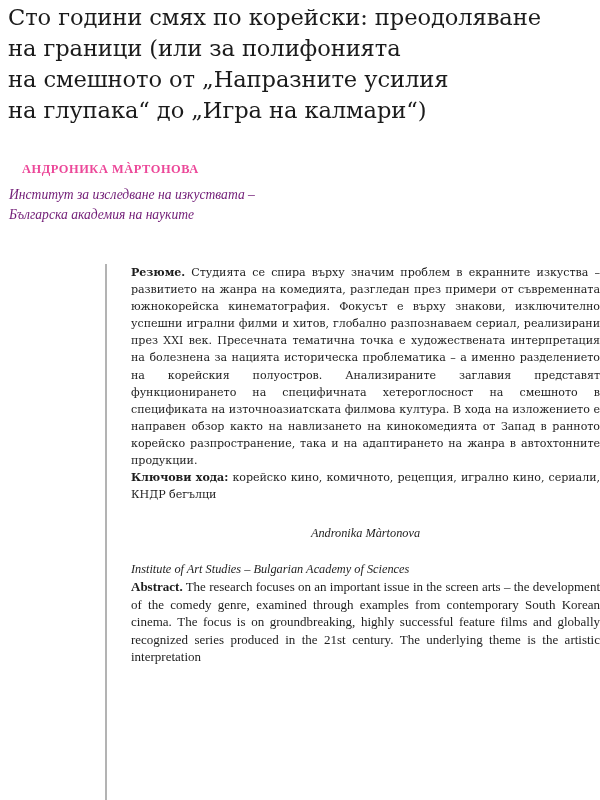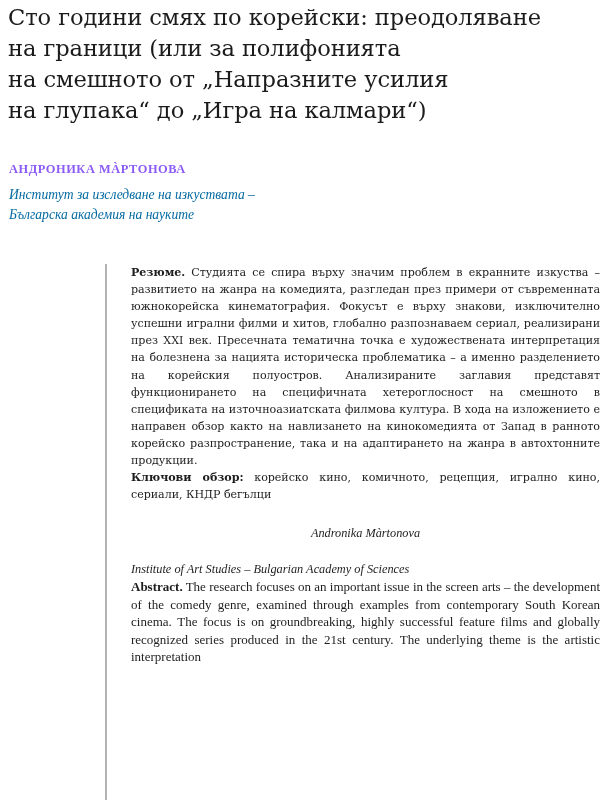--- a/index.html
+++ b/index.html
@@ -48,29 +48,29 @@
     top: 161px;
     width: 420px;
   }
   .author-name-bg {
     font-family: "Liberation Serif", "DejaVu Serif", serif;
     font-size: 12.4px;
     font-weight: 700;
     letter-spacing: 0.55px;
     line-height: 16px;
     text-transform: uppercase;
-    color: #8b5cf6;
-    margin: 0 0 8px 0;
+    color: #ec4899;
+    margin: 0 0 8px 13px;
   }
   .affiliation-bg {
     font-family: "Liberation Serif", "DejaVu Serif", serif;
     font-style: italic;
     font-size: 13.6px;
     line-height: 19.5px;
-    color: #0369a1;
+    color: #701a75;
     margin: 0;
     white-space: pre-line;
   }
 
   
   .abstract-area {
     position: absolute;
     left: 105px;
     top: 264px;
     width: 495px;
@@ -175,21 +175,21 @@
   </div>
 
   <div class="abstract-area">
     <div class="abstract-inner">
 
       <p class="para abstract-bg">
         <span class="lead">Резюме.</span><span> Студията се спира върху значим проблем в екранните изкуства – развитието на жанра на комедията, разгледан през примери от съвременната южнокорейска кинематография. Фокусът е върху знакови, изключително успешни игрални филми и хитов, глобално разпознаваем сериал, реализирани през XXI век. Пресечната тематична точка е художествената интерпретация на болезнена за нацията историческа проблематика – а именно разделението на корейския полуостров. Анализираните заглавия представят функционирането на специфичната хетероглосност на смешното в спецификата на източноазиатската филмова култура. В хода на изложението е направен обзор както на навлизането на кинокомедията от Запад в ранното корейско разпространение, така и на адаптирането на жанра в автохтонните продукции.</span>
       </p>
 
       <p class="para keywords-bg">
-        <span class="lead">Ключови обзор:</span><span> корейско кино, комичното, рецепция, игрално кино, сериали, КНДР бегълци</span>
+        <span class="lead">Ключови хода:</span><span> корейско кино, комичното, рецепция, игрално кино, сериали, КНДР бегълци</span>
       </p>
 
 
       <p class="author-name-en">Andronika Màrtonova</p>
 
       <p class="affiliation-en">Institute of Art Studies – Bulgarian Academy of Sciences</p>
 
       <p class="para abstract-en">
         <span class="lead">Abstract.</span><span> The research focuses on an important issue in the screen arts – the development of the comedy genre, examined through examples from contemporary South Korean cinema. The focus is on groundbreaking, highly successful feature films and globally recognized series produced in the 21st century. The underlying theme is the artistic interpretation</span>
       </p>

